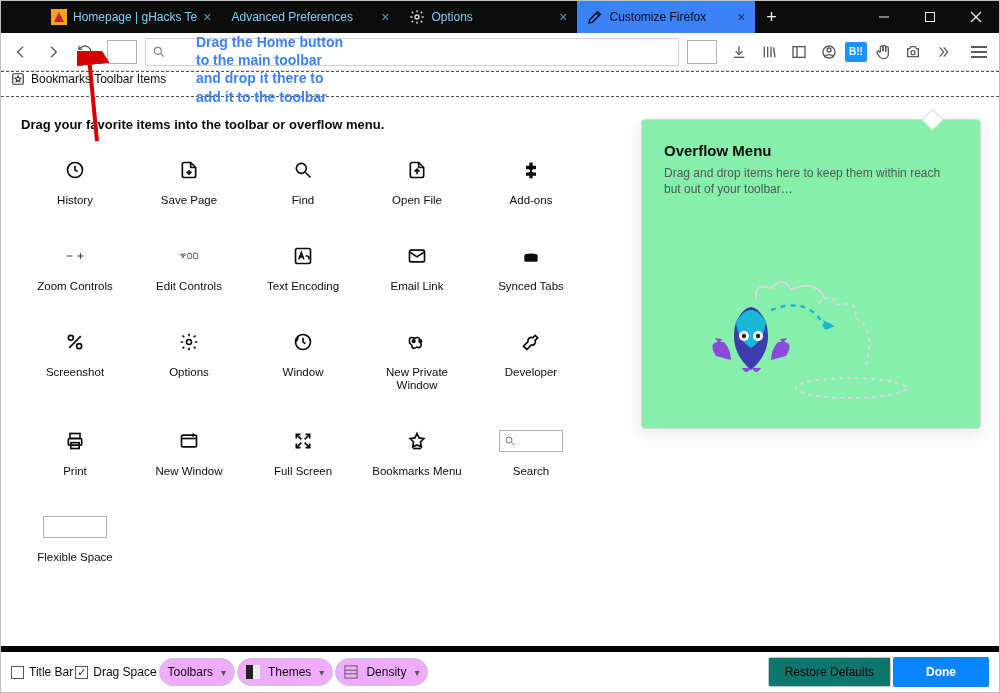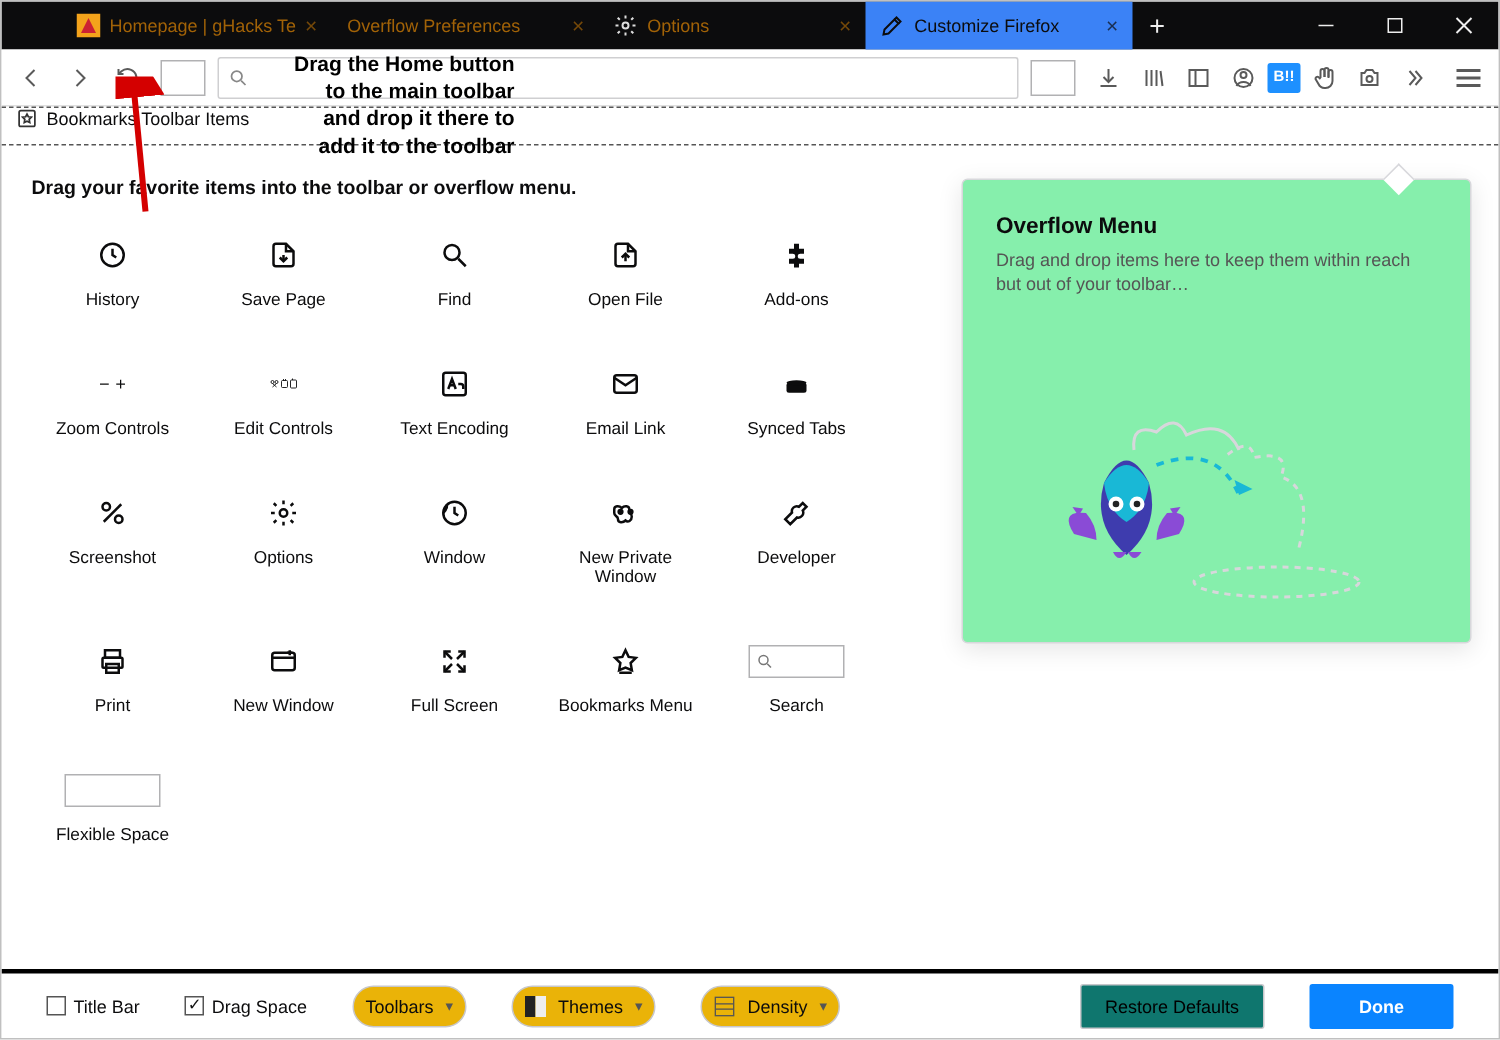--- a/index.html
+++ b/index.html
@@ -1,21 +1,21 @@
 <!DOCTYPE html>
 <html><head>
 <meta charset="utf-8">
 <style>
   * { box-sizing: border-box; margin: 0; padding: 0; }
   body { font-family: "Segoe UI", Arial, sans-serif; font-size: 12px; color: #0c0c0d; width: 1000px; height: 693px; background: #fff; position: relative; overflow: hidden; border: 1px solid #c0c0c0; }
   
   .titlebar { height: 32px; background: #0c0c0d; display: flex; align-items: stretch; }
   .tab-strip { display: flex; flex: 1; align-items: stretch; }
   .tab-pre { width: 40px; }
-  .tab { display: flex; align-items: center; gap: 6px; padding: 0 10px; min-width: 178px; max-width: 190px; color: #a16207; font-size: 12px; cursor: default; position: relative; }
+  .tab { display: flex; align-items: center; gap: 6px; padding: 0 10px; min-width: 178px; max-width: 190px; color: #7dd3fc; font-size: 12px; cursor: default; position: relative; }
   .tab.active { background: #3b82f6; color: #0c0c0d; }
   .tab .favicon { width: 16px; height: 16px; display:flex; align-items:center; justify-content:center; }
   .tab .tlabel { flex: 1; white-space: nowrap; overflow: hidden; text-overflow: ellipsis; }
   .tab .closex { font-size: 14px; opacity: .7; }
   .newtab { width: 32px; display:flex; align-items:center; justify-content:center; color:#eee; font-size:18px; }
   .win-controls { display:flex; }
   .win-btn { width: 46px; display:flex; align-items:center; justify-content:center; color:#eee; }
   .win-btn svg { width:12px; height:12px; }
   
   .navbar { height: 38px; background: #fff; border-bottom: 1px solid #e0e0e0; display:flex; align-items:center; padding: 0 6px; gap:4px; }
@@ -27,46 +27,46 @@
   .right-icons { display:flex; align-items:center; gap:2px; }
   .ic { width:28px; height:28px; display:flex; align-items:center; justify-content:center; color:#5a5a5a; }
   .ic.blue-badge { background:#1e90ff; color:#fff; font-weight:bold; font-size:10px; border-radius:2px; width:22px; height:20px; }
   .ic svg { width:16px; height:16px; }
   .menu-btn { width:28px; height:28px; display:flex; flex-direction:column; gap:3px; align-items:center; justify-content:center; margin-left:4px;}
   .menu-btn span{ width:16px; height:2px; background:#5a5a5a; }
   
   .bm-toolbar { height: 26px; border-top:1px dashed #555; border-bottom:1px dashed #555; display:flex; align-items:flex-start; padding:0 10px; gap:6px; font-size:12px; }
   .bm-toolbar svg{width:14px;height:14px;}
   
-  .annotation { position:absolute; left:195px; top:32px; color:#000000; font-weight:bold; font-size:14px; line-height:1.3; z-index:50;text-align:right; }
+  .annotation { position:absolute; left:195px; top:32px; color:#3b82f6; font-weight:bold; font-size:14px; line-height:1.3; z-index:50; }
   .arrow { position:absolute; left:76px; top:50px; z-index:49; }
   
   .content { position:absolute; left:0; top:96px; right:0; bottom:46px; padding: 20px 20px 0 20px; }
   .instruction { font-size:13px; font-weight:600; margin-bottom:14px; }
   .grid { display:grid; grid-template-columns: repeat(5, 108px); gap: 18px 6px; }
   .tile { width:108px; display:flex; flex-direction:column; align-items:center; justify-content:flex-start; padding:6px 2px; text-align:center; cursor:grab; }
   .tile .ticon { width:64px; height:36px; display:flex; align-items:center; justify-content:center; }
   .tile .ticon svg { width:20px; height:20px; color:#0c0c0d; }
   .tile .tlabel2 { font-size:11.5px; margin-top:6px; line-height:1.2; }
   .tile.home-hi { border:4px solid #e3000f; border-radius:2px; }
   .tile .searchbox{ width:80px; height:22px; border:1px solid #b1b1b3; display:flex; align-items:center; padding:0 4px;}
   .tile .searchbox svg{width:12px;height:12px;color:#777;}
   .tile .flexbox{ width:80px; height:22px; border:1px solid #b1b1b3;}
   
   .overflow { position:absolute; right:18px; top:118px; width:340px; height:310px; background:#86efac; border:1px solid #d7d7db; border-radius:4px; box-shadow:0 4px 16px rgba(0,0,0,.1); padding:22px 22px; }
   .overflow::before { content:""; position:absolute; top:-8px; right:40px; width:14px; height:14px; background:#fff; border-left:1px solid #d7d7db; border-top:1px solid #d7d7db; transform:rotate(45deg); }
   .overflow h3 { font-size:15px; font-weight:600; margin-bottom:6px;}
   .overflow p { font-size:12px; color:#555; line-height:1.35;}
   .overflow .illus { position:absolute; left:0; right:0; bottom:18px; display:flex; justify-content:center;}
   
-  .footer { position:absolute; left:0; right:0; bottom:0; height:46px; border-top:3px solid #000000; background:#fff; display:flex; align-items:center; padding:0 30px; gap:30px; }
+  .footer { position:absolute; left:0; right:0; bottom:0; height:46px; border-top:6px solid #000000; background:#fff; display:flex; align-items:center; padding:0 10px; gap:2px; }
   .chk { display:flex; align-items:center; gap:5px; font-size:12px; }
   .chk .box { width:13px; height:13px; border:1px solid #555; display:flex; align-items:center; justify-content:center;}
   .chk .box.checked::after{content:"✓"; font-size:11px; line-height:1; color:#111;}
-  .dd { height:28px; border:1px solid #c7c7cb; border-radius:14px; background:#eab308; display:flex; align-items:center; padding:0 8px; gap:8px; font-size:12px;}
+  .dd { height:28px; border:1px solid #c7c7cb; border-radius:14px; background:#f0abfc; display:flex; align-items:center; padding:0 8px; gap:8px; font-size:12px;}
   .dd .caret{ font-size:10px; color:#555;}
   .dd svg{width:14px;height:14px;}
   .footer .spacer{flex:1;}
   .btn { height:30px; border:1px solid #c7c7cb; border-radius:2px; background:#0f766e; padding:0 16px; font-size:12px; display:flex; align-items:center;}
   .btn.primary { background:#0a84ff; border-color:#0a84ff; color:#fff; font-weight:600; padding:0 32px;}
 </style>
 </head>
 <body>
 
 <div class="titlebar">
@@ -76,21 +76,21 @@
       <span class="favicon">
         <svg viewBox="0 0 16 16">
             <rect width="16" height="16" fill="#f4a31b"></rect>
             <path d="M3 13 L8 3 L13 13 Z" fill="#c23"></path>
           </svg>
       </span>
       <span class="tlabel">Homepage | gHacks Te</span>
       <span class="closex">×</span>
     </div>
     <div class="tab">
-      <span class="tlabel">Overflow Preferences</span>
+      <span class="tlabel">Advanced Preferences</span>
       <span class="closex">×</span>
     </div>
     <div class="tab">
       <span class="favicon">
         <svg viewBox="0 0 24 24" fill="none" stroke="#ddd" stroke-width="2">
             <circle cx="12" cy="12" r="3"></circle>
             <path d="M12 2v3M12 19v3M4.2 4.2l2.1 2.1M17.7 17.7l2.1 2.1M2 12h3M19 12h3M4.2 19.8l2.1-2.1M17.7 6.3l2.1-2.1"></path>
           </svg>
       </span>
       <span class="tlabel">Options</span>

